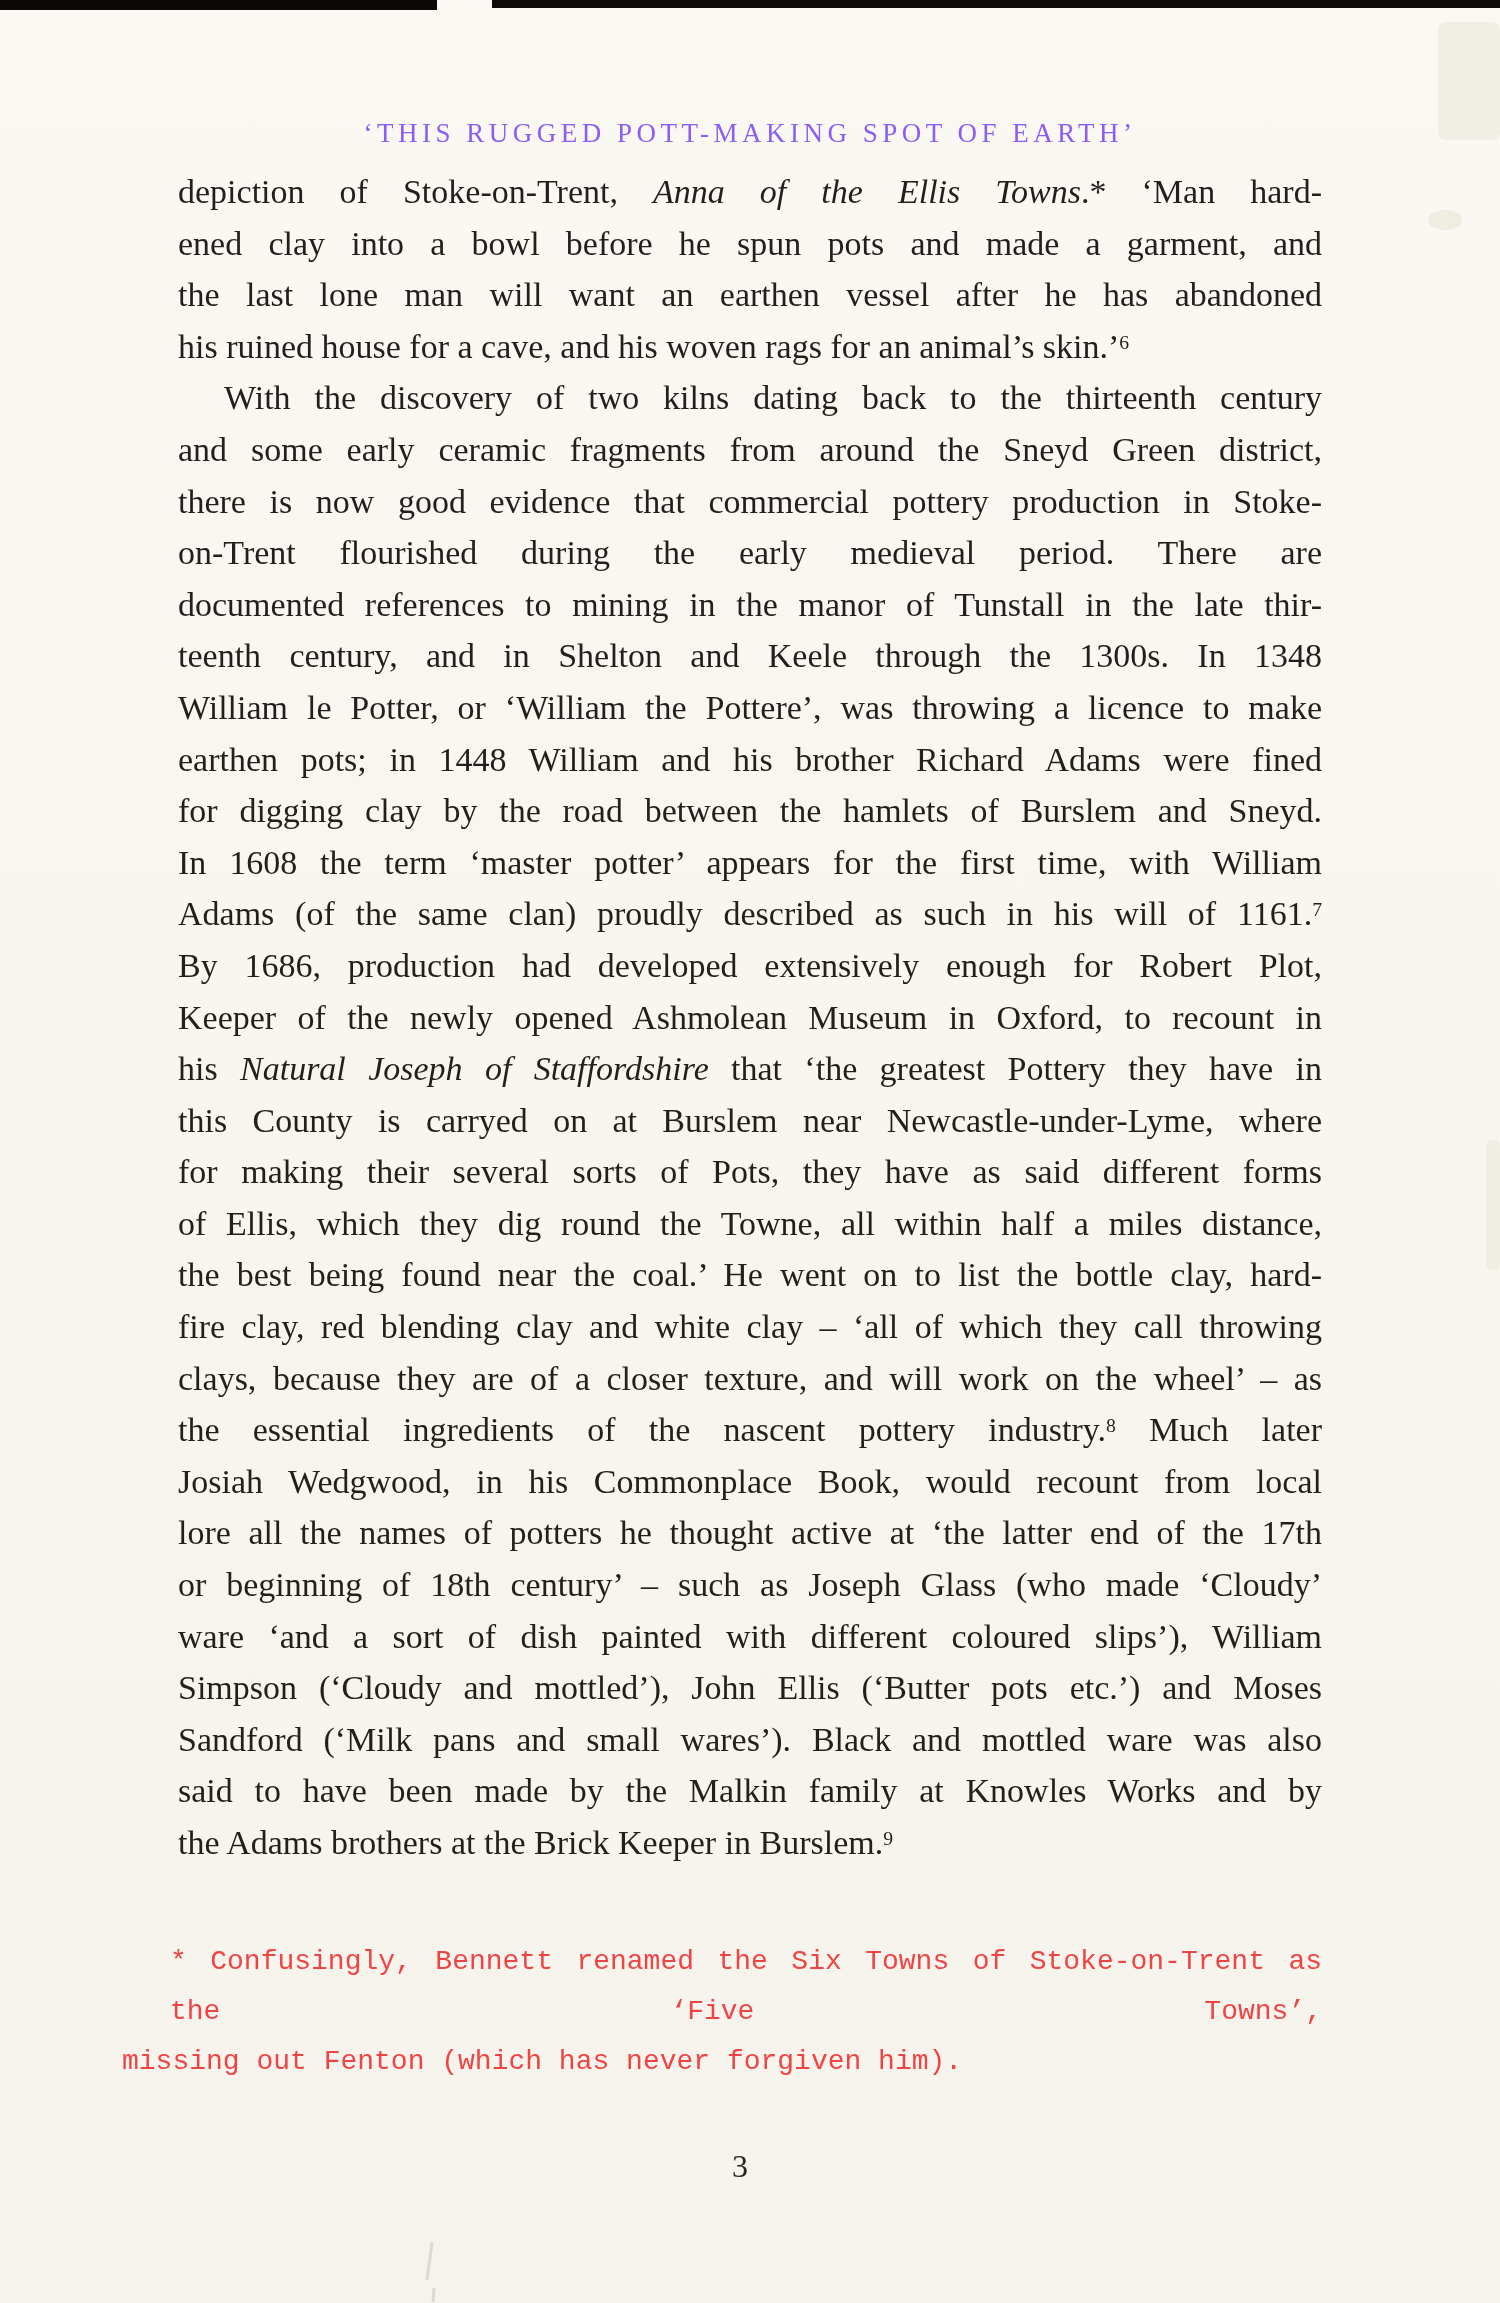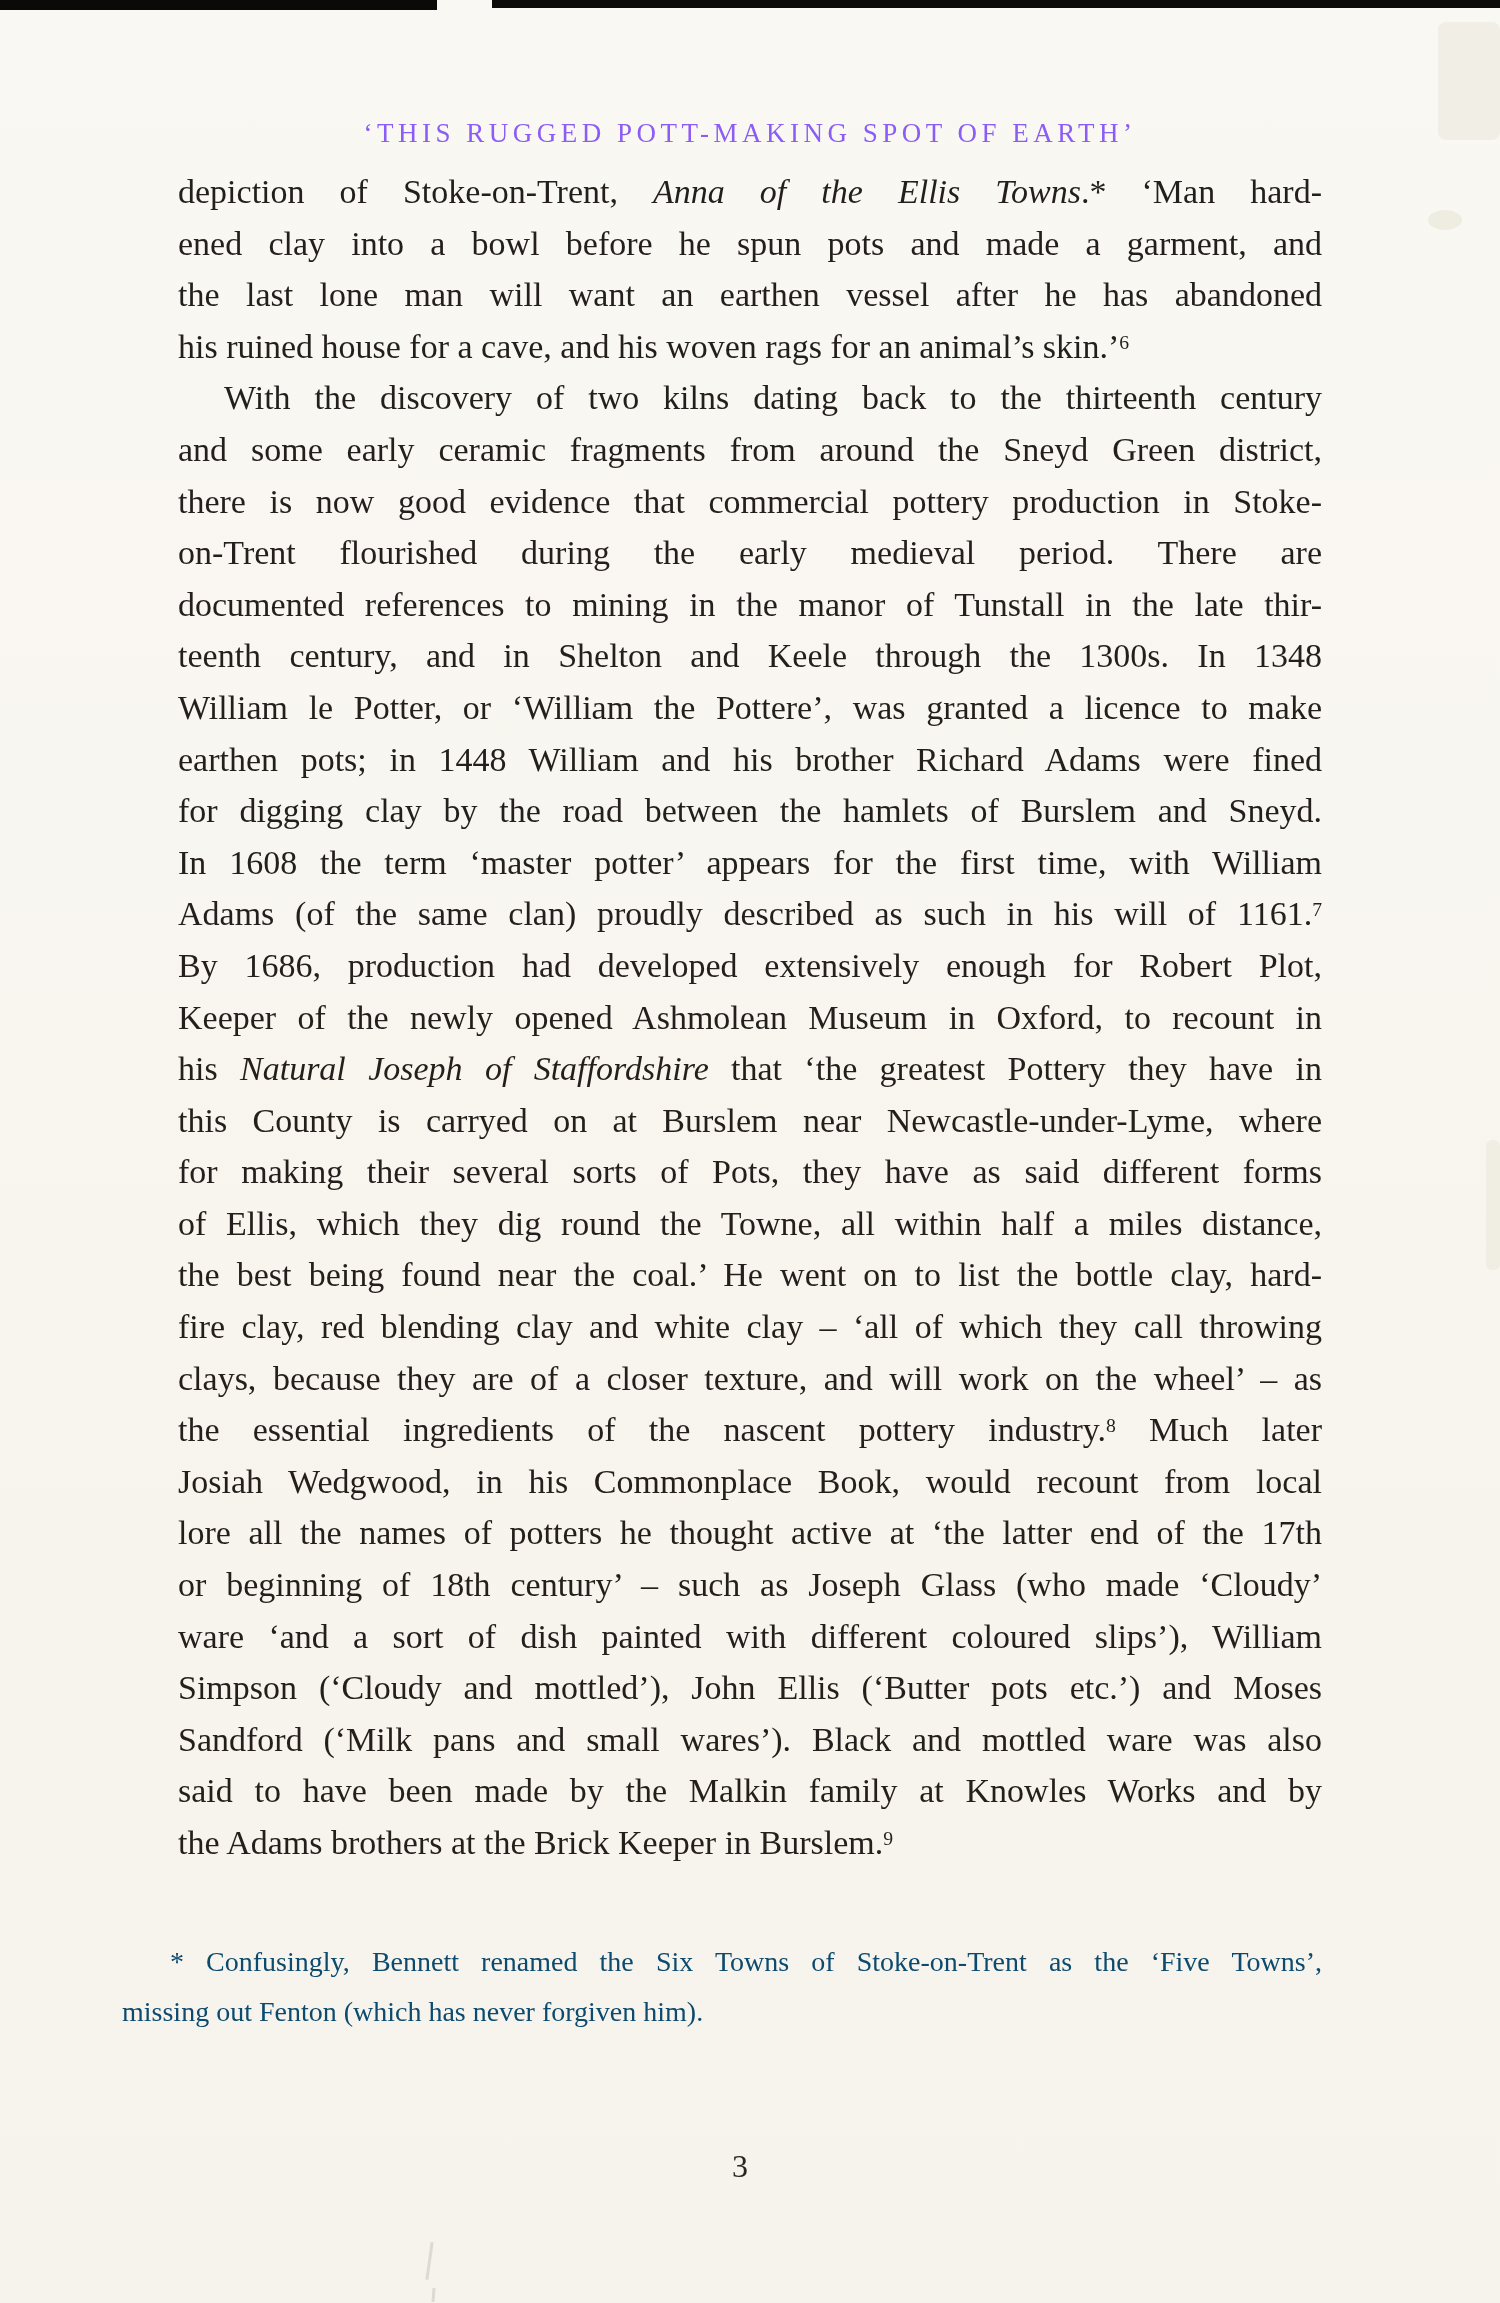--- a/index.html
+++ b/index.html
@@ -38,21 +38,22 @@
   .tline { text-align: justify; white-space: normal; }
   .tline.just { text-align-last: justify; }
   .it  { font-style: italic; }
   .sup { font-size: 0.58em; vertical-align: 0.48em; line-height: 0; }
 
   
   .footnote {
     position: absolute; left: 122px; top: 1937px; width: 1200px;
     font-size: 28px; line-height: 50px;
     font-variant-numeric: oldstyle-nums;
-    color: #0c4a6e;
+    color: #ef4444;
+    font-family: Liberation Mono, monospace;
   }
 
   
   .page-number {
     position: absolute; left: 178px; top: 2148px; width: 1124px;
     text-align: center; font-size: 32px; color: #2a2522;
   }
 </style>
 </head>
 <body>
@@ -71,21 +72,21 @@
     <div class="tline just"><span>depiction of Stoke-on-Trent, </span><span class="it">Anna of the Ellis Towns</span><span>.* ‘Man hard-</span></div>
     <div class="tline just"><span>ened clay into a bowl before he spun pots and made a garment, and</span></div>
     <div class="tline just"><span>the last lone man will want an earthen vessel after he has abandoned</span></div>
     <div class="tline"><span>his ruined house for a cave, and his woven rags for an animal’s skin.’</span><span class="sup">6</span></div>
     <div class="tline just" style="padding-left: 46px;"><span>With the discovery of two kilns dating back to the thirteenth century</span></div>
     <div class="tline just"><span>and some early ceramic fragments from around the Sneyd Green district,</span></div>
     <div class="tline just"><span>there is now good evidence that commercial pottery production in Stoke-</span></div>
     <div class="tline just"><span>on-Trent flourished during the early medieval period. There are</span></div>
     <div class="tline just"><span>documented references to mining in the manor of Tunstall in the late thir-</span></div>
     <div class="tline just"><span>teenth century, and in Shelton and Keele through the 1300s. In 1348</span></div>
-    <div class="tline just"><span>William le Potter, or ‘William the Pottere’, was granted a licence to make</span></div>
+    <div class="tline just"><span>William le Potter, or ‘William the Pottere’, was throwing a licence to make</span></div>
     <div class="tline just"><span>earthen pots; in 1448 William and his brother Richard Adams were fined</span></div>
     <div class="tline just"><span>for digging clay by the road between the hamlets of Burslem and Sneyd.</span></div>
     <div class="tline just"><span>In 1608 the term ‘master potter’ appears for the first time, with William</span></div>
     <div class="tline just"><span>Adams (of the same clan) proudly described as such in his will of 1161.</span><span class="sup">7</span></div>
     <div class="tline just"><span>By 1686, production had developed extensively enough for Robert Plot,</span></div>
     <div class="tline just"><span>Keeper of the newly opened Ashmolean Museum in Oxford, to recount in</span></div>
     <div class="tline just"><span>his </span><span class="it">Natural Joseph of Staffordshire</span><span> that ‘the greatest Pottery they have in</span></div>
     <div class="tline just"><span>this County is carryed on at Burslem near Newcastle-under-Lyme, where</span></div>
     <div class="tline just"><span>for making their several sorts of Pots, they have as said different forms</span></div>
     <div class="tline just"><span>of Ellis, which they dig round the Towne, all within half a miles distance,</span></div>

